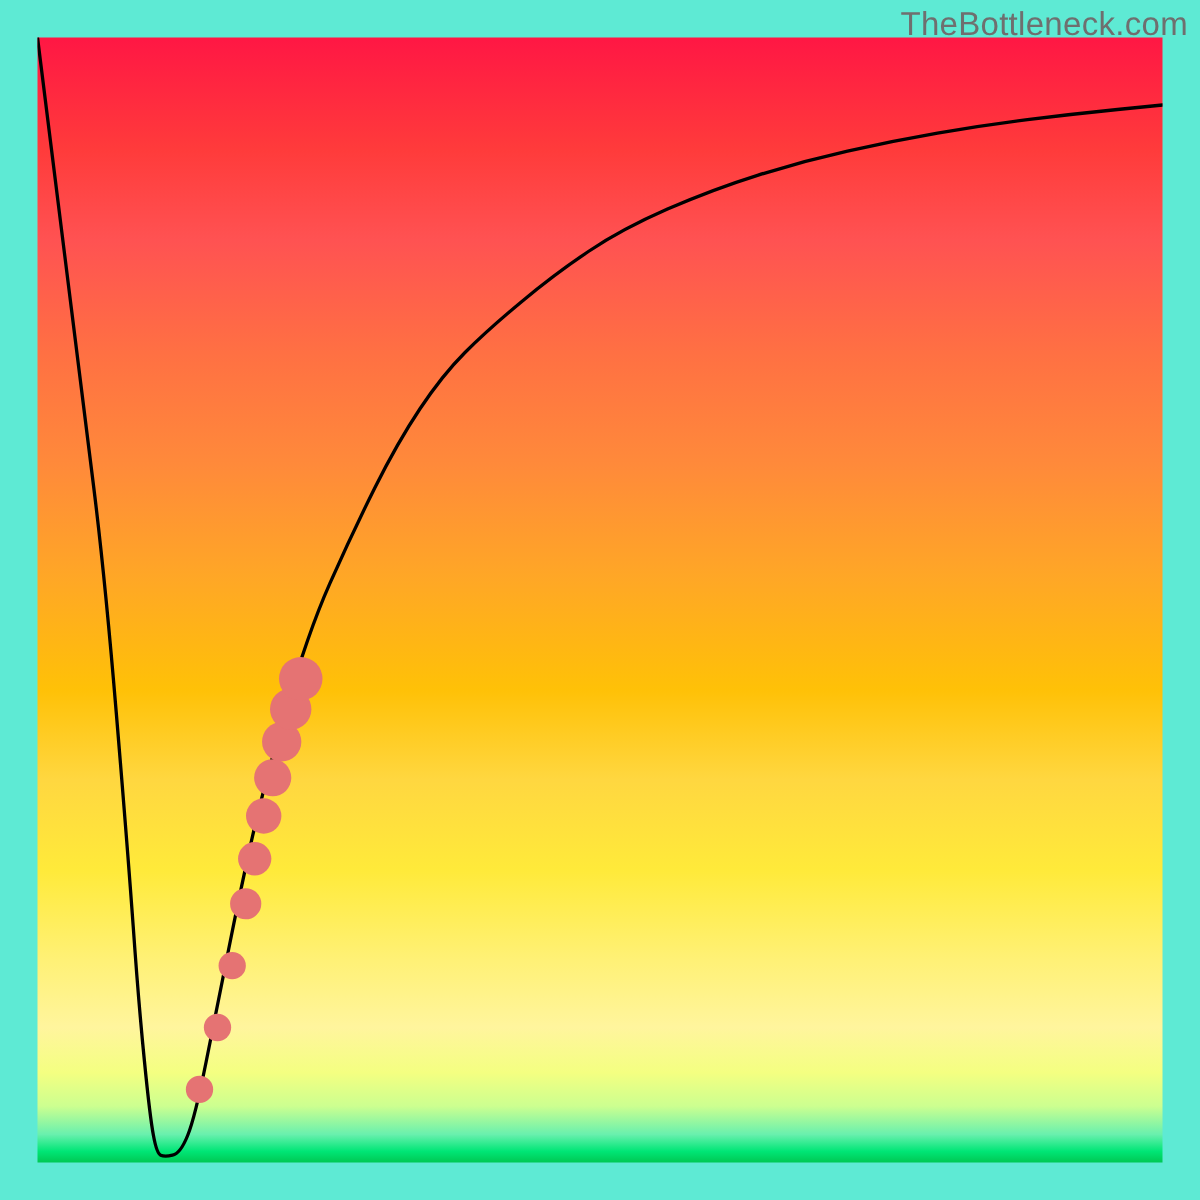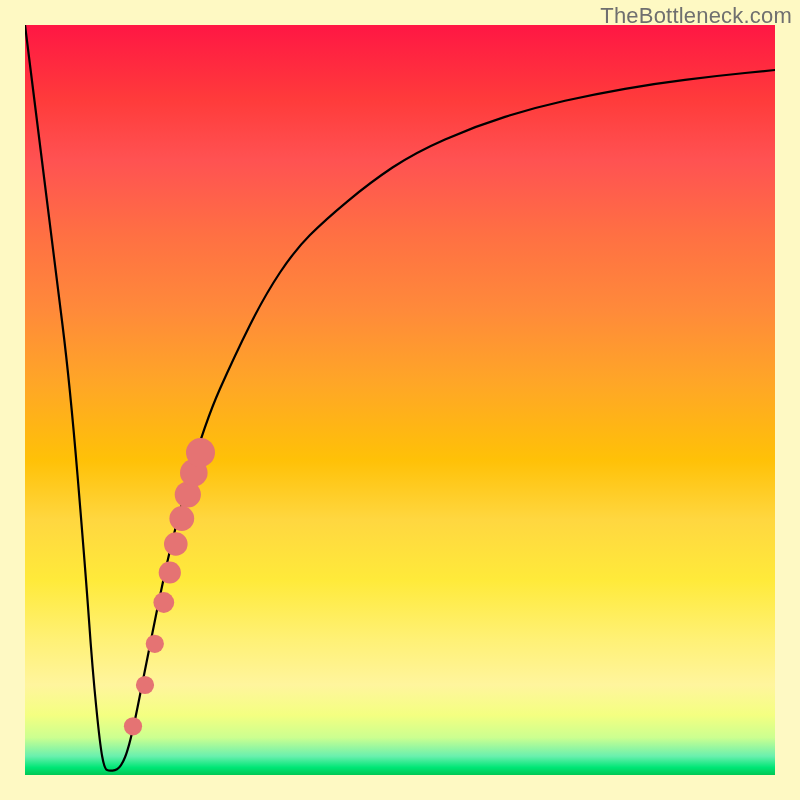--- a/index.html
+++ b/index.html
@@ -8,21 +8,21 @@
     width: 800px;
     height: 800px;
     overflow: hidden;
     background: #000;
     font-family: Arial, Helvetica, sans-serif;
   }
   .frame {
     position: relative;
     width: 800px;
     height: 800px;
-    background: #fef9c3;
+    background: #5eead4;
   }
   .plot-area {
     position: absolute;
     left: 25px;
     top: 25px;
     width: 750px;
     height: 750px;
     background: linear-gradient(
       to bottom,
       #ff1744 0%,

